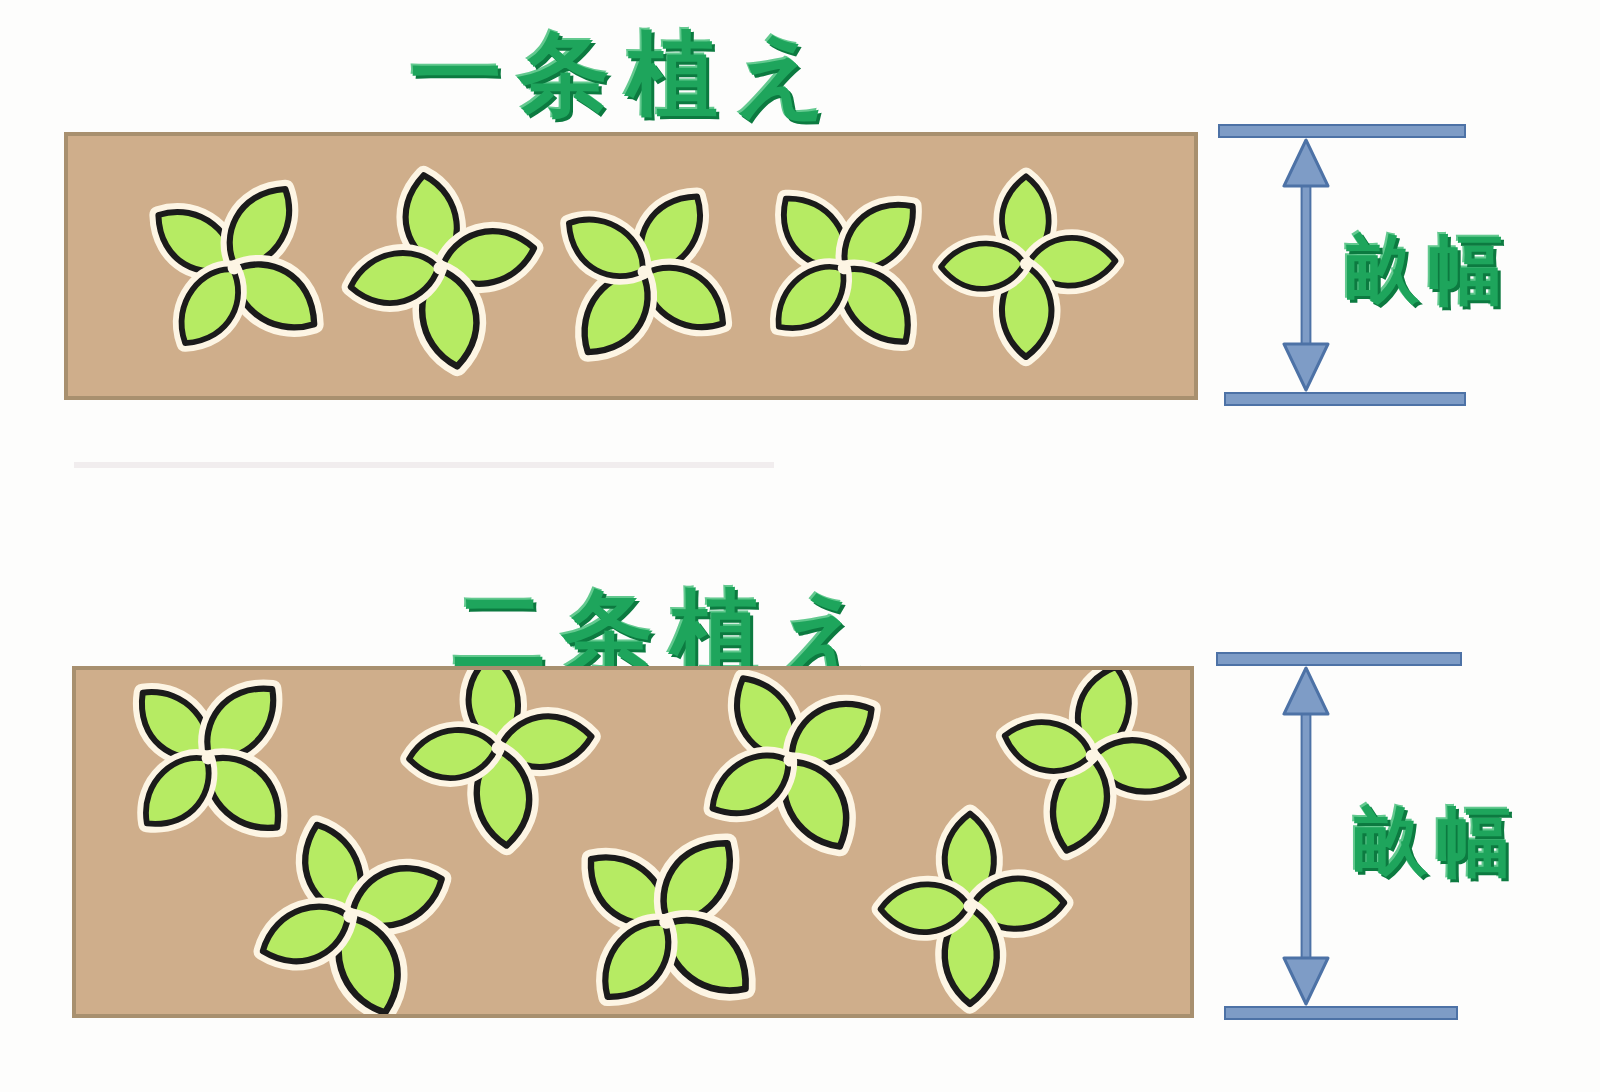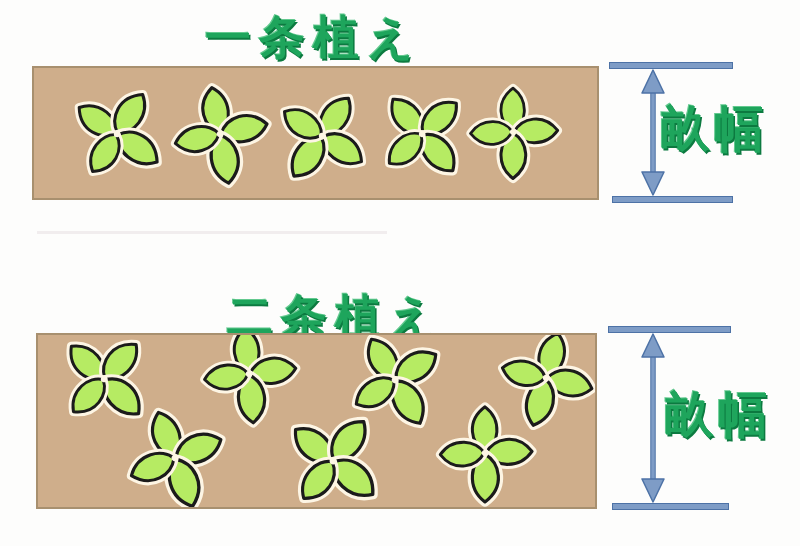--- a/index.html
+++ b/index.html
@@ -44,22 +44,22 @@
   .tick-1-top{left:609px;top:62px;width:124px;}
   .tick-1-bottom{left:612px;top:196px;width:121px;}
   .tick-2-top{left:608px;top:326px;width:123px;}
   .tick-2-bottom{left:612px;top:503px;width:117px;}
   .varrow{position:absolute;display:block;}
   .varrow-1{left:635px;top:69px;}
   .varrow-2{left:635px;top:333px;}
   .varrow .head{fill:var(--arrow-fill);stroke:var(--arrow-stroke);stroke-width:1.5;stroke-linejoin:round;}
   .varrow .shaft{fill:var(--arrow-fill);stroke:var(--arrow-stroke);stroke-width:1;}
   .measure-label{
-    position:absolute;margin:0;line-height:1;
-    font-size:50px;font-weight:bold;letter-spacing:4px;white-space:nowrap;
+    position:absolute;margin:12px;line-height:1;
+    font-size:38px;font-weight:bold;letter-spacing:4px;white-space:nowrap;
     color:var(--title-green);
     text-shadow:1.5px 1.5px 0 var(--title-green-dark), -1px -1px 0 #63c98f;
   }
   .measure-label-1{left:660px;top:104px;}
   .measure-label-2{left:664px;top:390px;}
   .shadow-line{
     position:absolute;left:37px;top:231px;width:350px;height:3px;
     background:#f1edee;
   }
   .defs-holder{position:absolute;width:0;height:0;overflow:hidden;}

